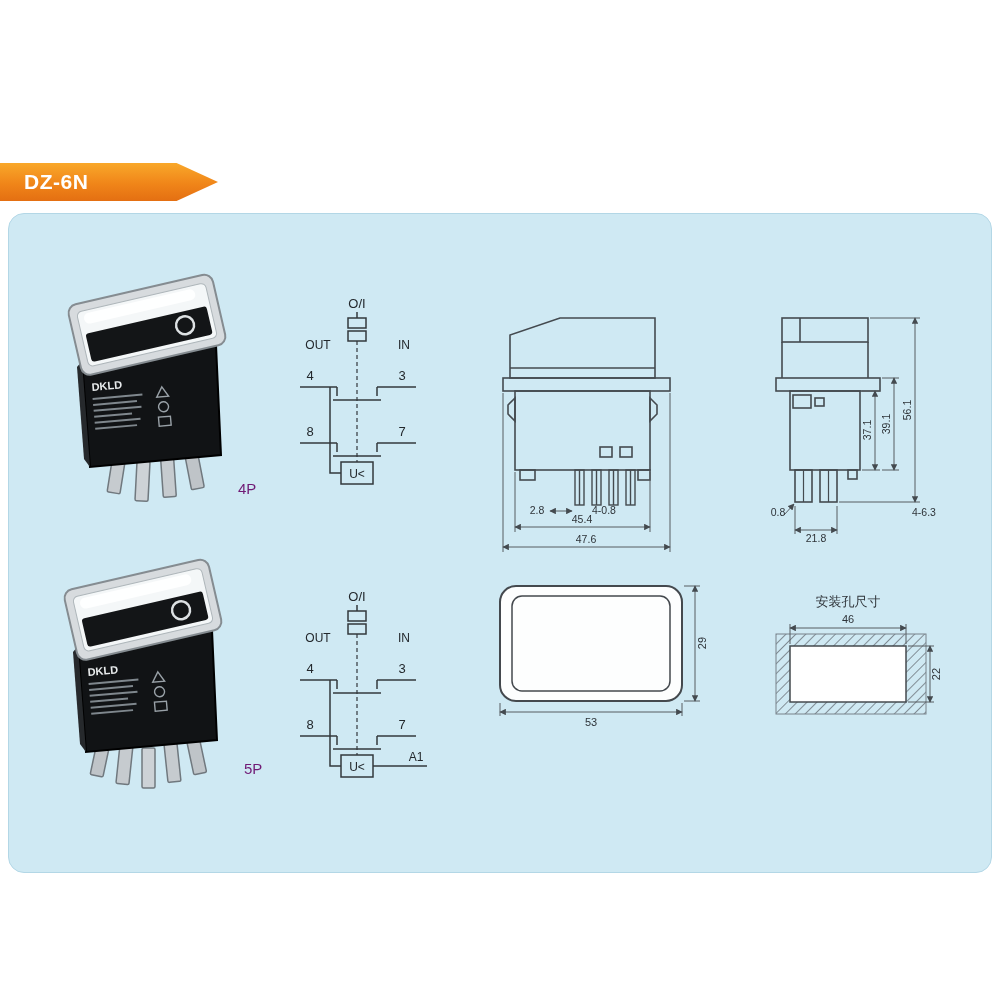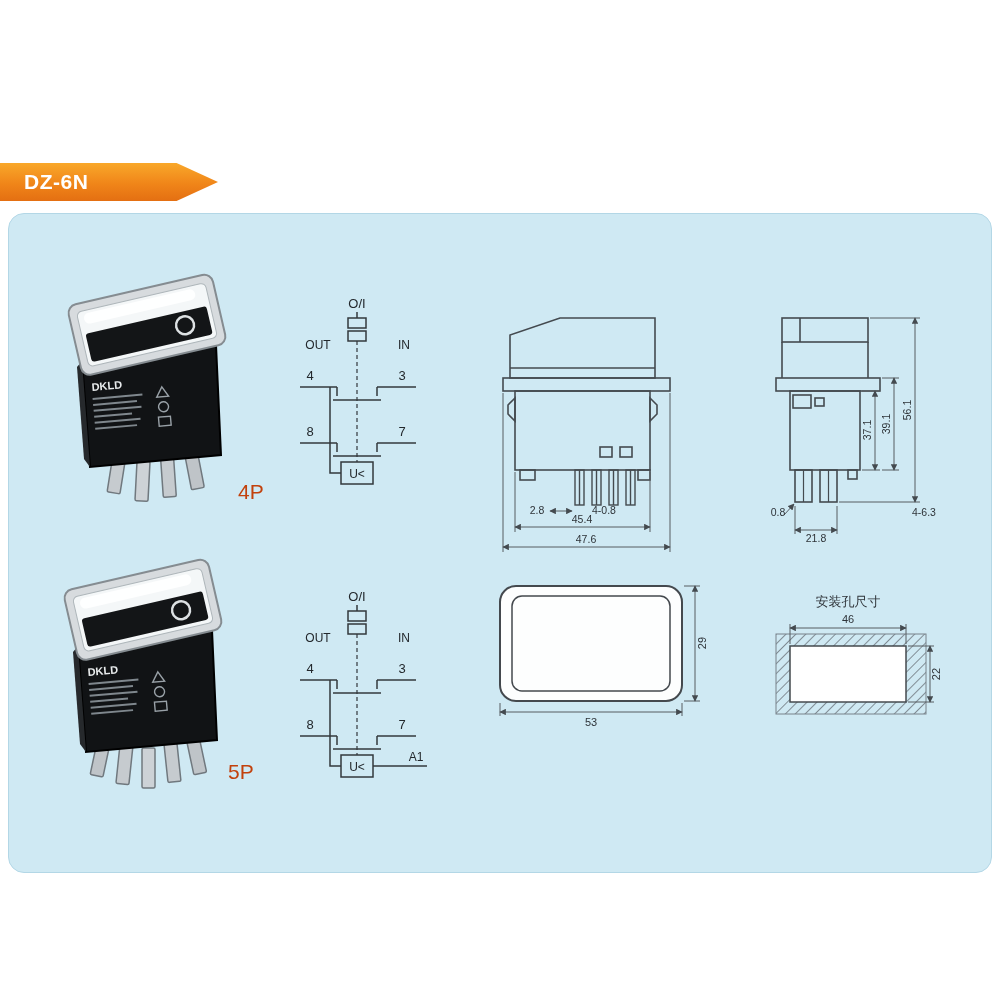--- a/index.html
+++ b/index.html
@@ -11,21 +11,21 @@
     position:absolute; left:8px; top:213px; width:984px; height:660px;
     background:#cfe9f3; border:1px solid #b3d7e6; border-radius:16px;
   }
   .ribbon {
     position:absolute; left:0; top:163px; width:218px; height:38px;
     background:linear-gradient(180deg,#f9a82a 0%,#f08519 55%,#e46f12 100%);
     clip-path:polygon(0 0, 81% 0, 100% 50%, 81% 100%, 0 100%);
     display:flex; align-items:center;
   }
   .ribbon-text { color:#ffffff; font-size:21px; font-weight:bold; padding-left:24px; letter-spacing:.5px; }
-  .variant-label { position:absolute; font-size:21px; color:#c2410c; }
+  .variant-label { position:absolute; font-size:15px; color:#701a75; }
   svg { overflow:visible; }
   svg text { font-family:"Liberation Sans", sans-serif; }
 </style>
 </head>
 <body>
 
 <div class="sheet">
 
   <div class="ribbon">
     <span class="ribbon-text">DZ-6N</span>
@@ -221,21 +221,21 @@
         <rect x="48" y="155" width="46" height="2"></rect>
         <rect x="48" y="161" width="42" height="2"></rect>
       </g>
       <g fill="none" stroke="#99a1a7" stroke-width="1.4">
         <polygon points="118,126 124,136 112,136"></polygon>
         <circle cx="118" cy="146" r="5"></circle>
         <rect x="112" y="156" width="12" height="9"></rect>
       </g>
     </g>
   </svg>
-  <div class="variant-label" style="left:228px;top:760px">5P</div>
+  <div class="variant-label" style="left:244px;top:760px">5P</div>
 
   <svg class="abs" style="left:292px;top:585px;width:160px;height:205px" viewBox="0 0 160 205">
     <g fill="none" stroke="#33383c" stroke-width="1.5">
       <line x1="65" y1="20" x2="65" y2="26"></line>
       <rect x="56" y="26" width="18" height="10"></rect>
       <rect x="56" y="39" width="18" height="10"></rect>
       <line x1="65" y1="49" x2="65" y2="170" stroke-dasharray="4 3" stroke-width="1.2"></line>
       <line x1="8" y1="95" x2="45" y2="95"></line>
       <line x1="45" y1="95" x2="45" y2="104"></line>
       <line x1="85" y1="95" x2="85" y2="104"></line>

